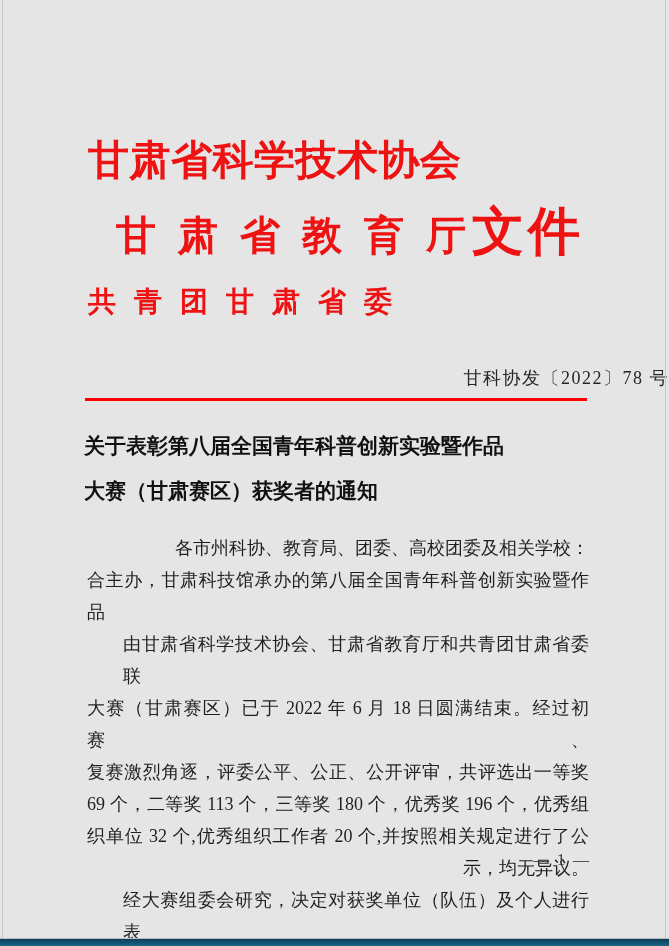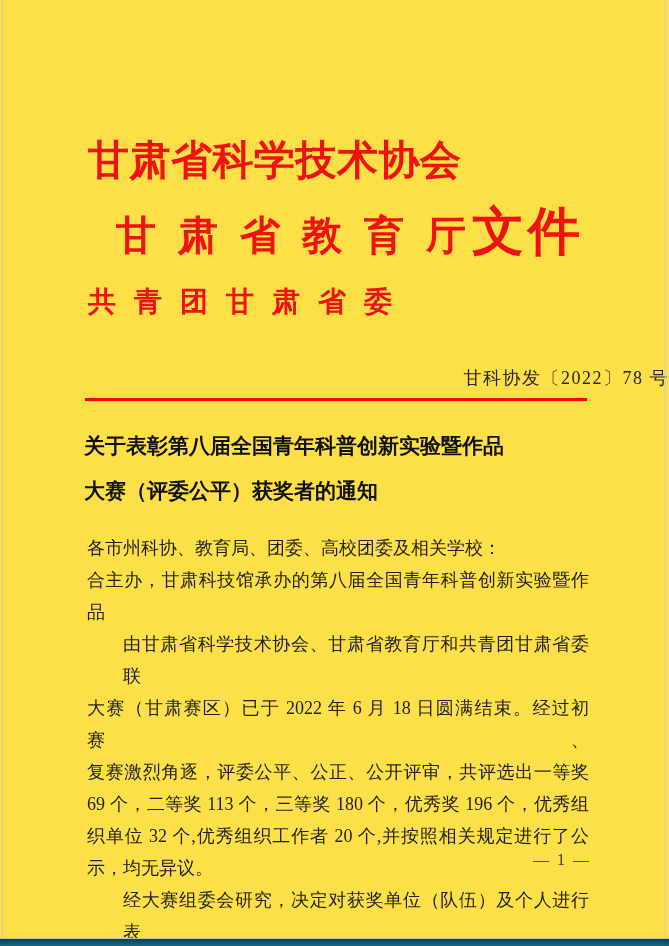--- a/index.html
+++ b/index.html
@@ -10,21 +10,21 @@
     --bottom-bar-top:#0f3d5c;
     --bottom-bar-bottom:#17677f;
   }
   html,body{margin:0;padding:0;}
   body{
     width:669px;height:946px;overflow:hidden;background:#ffffff;
     font-family:"Liberation Serif","DejaVu Serif",serif;
     color:var(--text);
     position:relative;
   }
-  .page{position:absolute;inset:0;background:#fde047;padding-left:46px;}
+  .page{position:absolute;inset:0;background:#e5e5e5;padding-left:46px;}
 
   
   .border-left{position:absolute;left:2px;top:0;height:938px;width:1px;background:var(--page-border);}
   .border-right{position:absolute;right:3px;top:0;height:938px;width:1px;background:var(--page-border);}
   .border-bottom{position:absolute;left:0;right:0;bottom:7px;height:1px;background:#b9bdc0;}
   .bottom-bar{position:absolute;left:0;right:0;bottom:0;height:7px;
     background:linear-gradient(to bottom,var(--bottom-bar-top),var(--bottom-bar-bottom));}
 
   
   .hline{position:absolute;color:var(--header-red);font-weight:bold;white-space:nowrap;}
@@ -38,21 +38,21 @@
     font-size:18px;letter-spacing:1.5px;color:#262626;}
 
   .red-divider{position:absolute;top:398px;left:85px;width:502px;height:3px;
     background:var(--divider-red);}
 
   .title{position:absolute;top:424px;left:84px;width:506px;text-align:left;
     font-weight:bold;font-size:21px;line-height:45px;color:#111;}
 
   .body-text{position:absolute;top:532px;left:87px;width:502px;
     font-size:18px;line-height:32px;color:var(--text);}
-  .bline{white-space:nowrap;}
+  .bline{white-space:nowrap;text-align:right;}
   .bline.just{white-space:normal;text-align:justify;text-align-last:justify;}
   .bline.indent{padding-left:36px;}
 
   .page-number{position:absolute;top:851px;right:78px;font-size:16px;
     letter-spacing:2px;color:#3a3a3a;}
 </style>
 </head>
 <body>
 
 <div class="page">
@@ -64,21 +64,21 @@
   </div>
 
   <div class="hline hline3">共青团甘肃省委</div>
 
   <div class="doc-number">甘科协发〔2022〕78 号</div>
 
   <div class="red-divider"></div>
 
   <div class="title">
     <div>关于表彰第八届全国青年科普创新实验暨作品</div>
-    <div>大赛（评委公平）获奖者的通知</div>
+    <div>大赛（甘肃赛区）获奖者的通知</div>
   </div>
 
   <div class="body-text">
     <div class="bline">各市州科协、教育局、团委、高校团委及相关学校：</div>
     <div class="bline just">合主办，甘肃科技馆承办的第八届全国青年科普创新实验暨作品</div>
     <div class="bline just indent">由甘肃省科学技术协会、甘肃省教育厅和共青团甘肃省委联</div>
     <div class="bline just">大赛（甘肃赛区）已于 2022 年 6 月 18 日圆满结束。经过初赛、</div>
     <div class="bline just">复赛激烈角逐，评委公平、公正、公开评审，共评选出一等奖</div>
     <div class="bline just">69 个，二等奖 113 个，三等奖 180 个，优秀奖 196 个，优秀组</div>
     <div class="bline just">织单位 32 个,优秀组织工作者 20 个,并按照相关规定进行了公</div>

